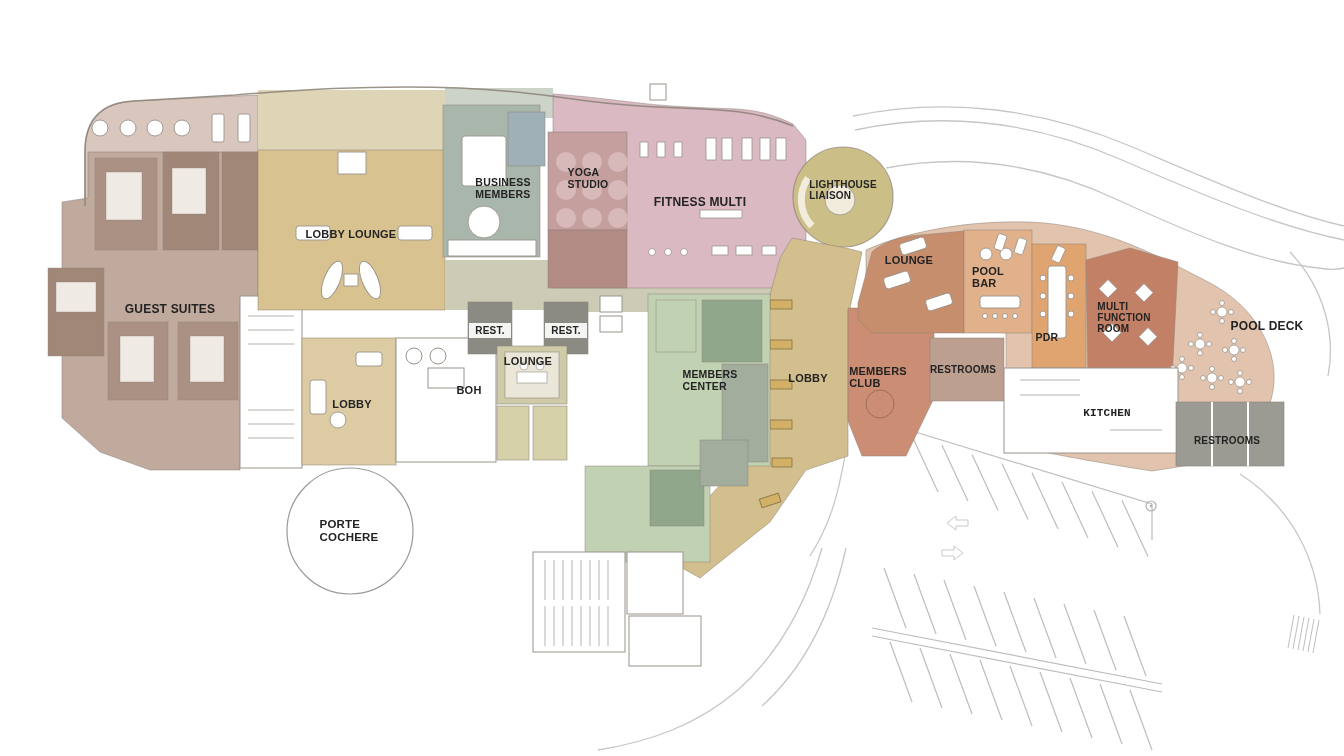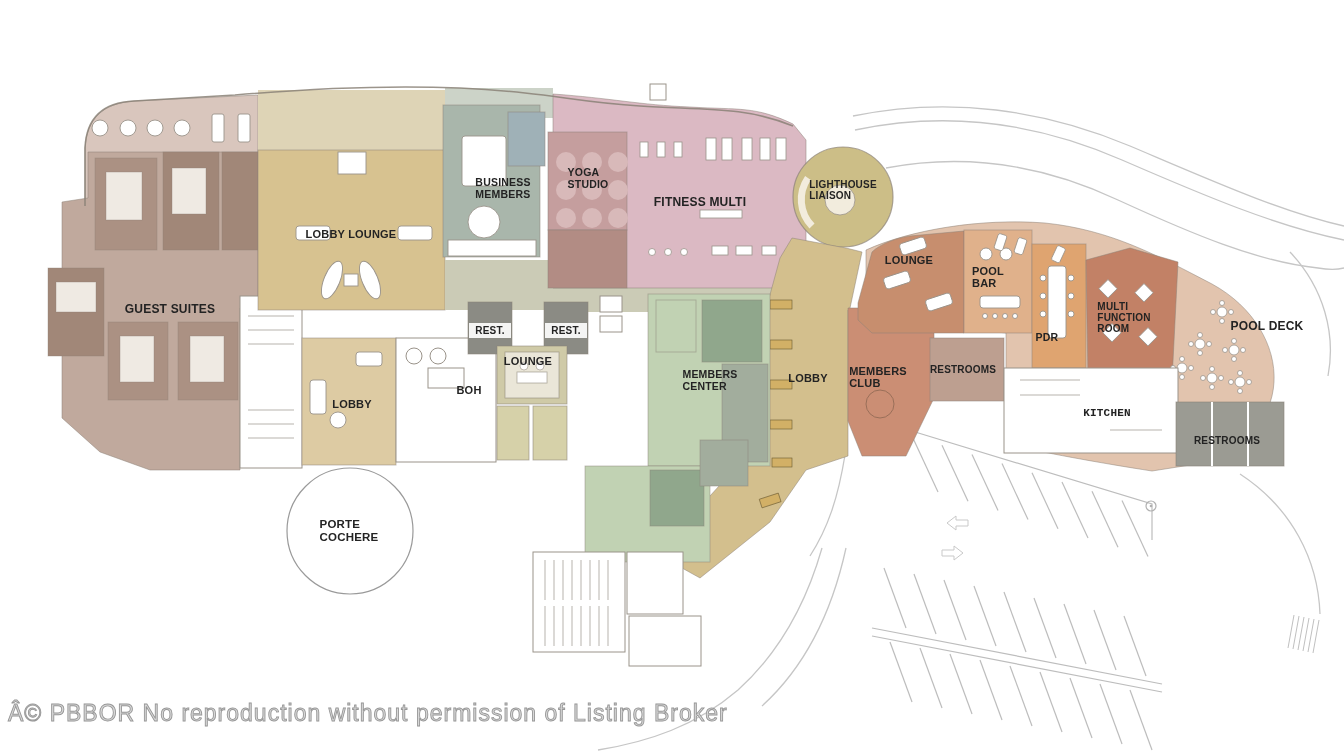--- a/index.html
+++ b/index.html
@@ -362,15 +362,14 @@
       <div class="room-label" style="left: 1227px; top: 441px; font-size: 10px;">RESTROOMS</div>
       <div class="room-label" style="left: 490px; top: 331px; font-size: 10px;">REST.</div>
       <div class="room-label" style="left: 566px; top: 331px; font-size: 10px;">REST.</div>
       <div class="room-label" style="left: 528px; top: 361px; font-size: 11px;">LOUNGE</div>
       <div class="room-label" style="left: 469px; top: 390px; font-size: 11px;">BOH</div>
       <div class="room-label" style="left: 352px; top: 404px; font-size: 11px;">LOBBY</div>
       <div class="room-label" style="left: 349px; top: 531px; font-size: 11.5px;">PORTE
 COCHERE</div>
     </div>
 
-<div class="watermark">Â© PBBOR No reproduction without permission of Listing Broker</div>
 
 </div>
 
 </body></html>

